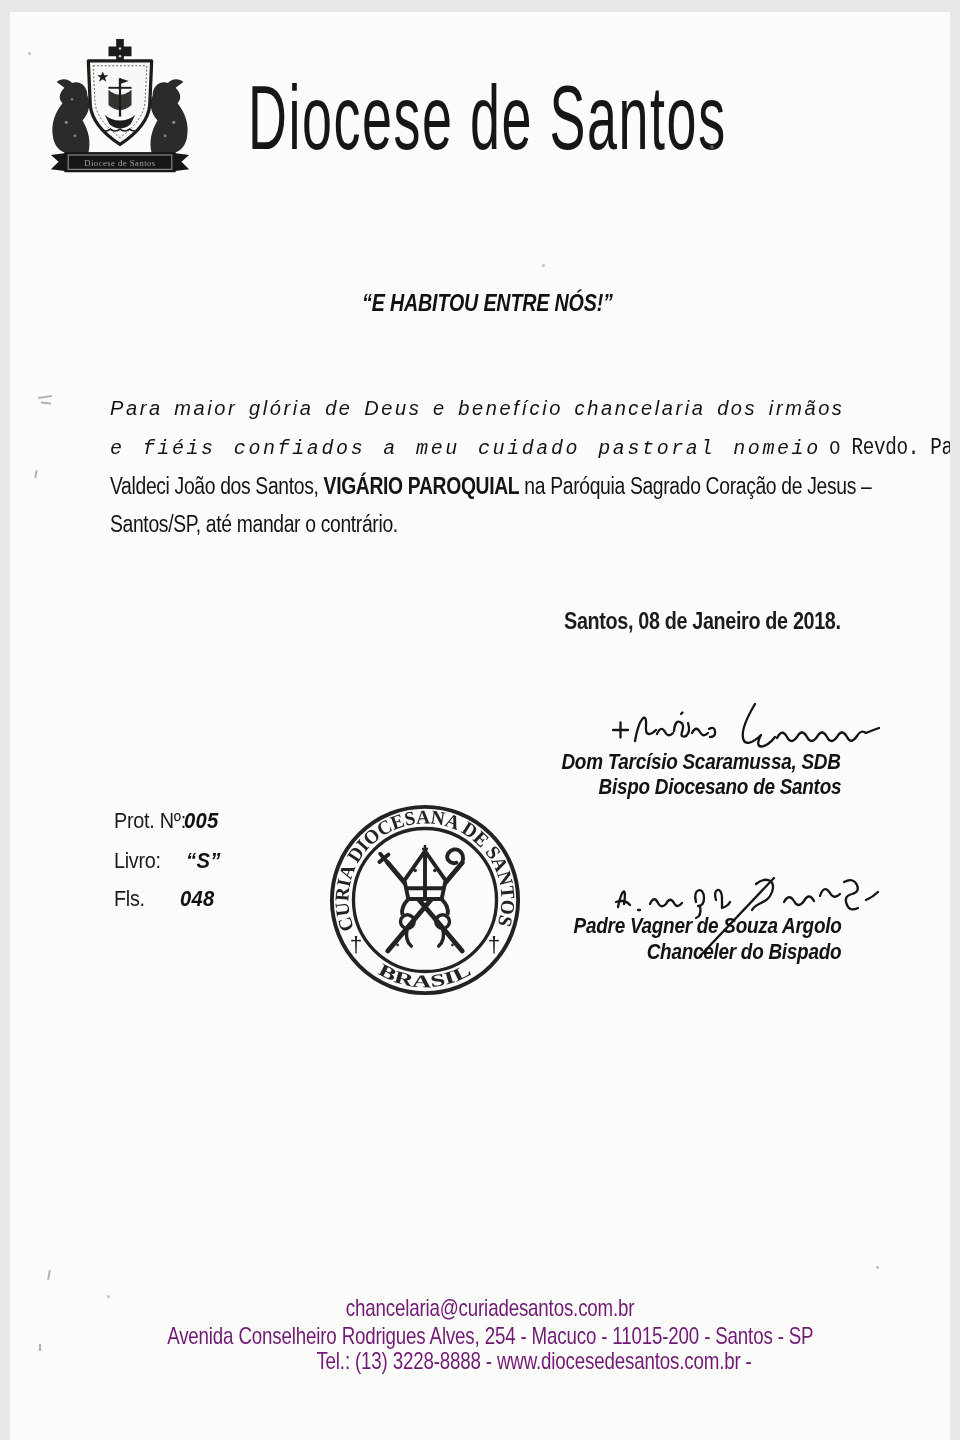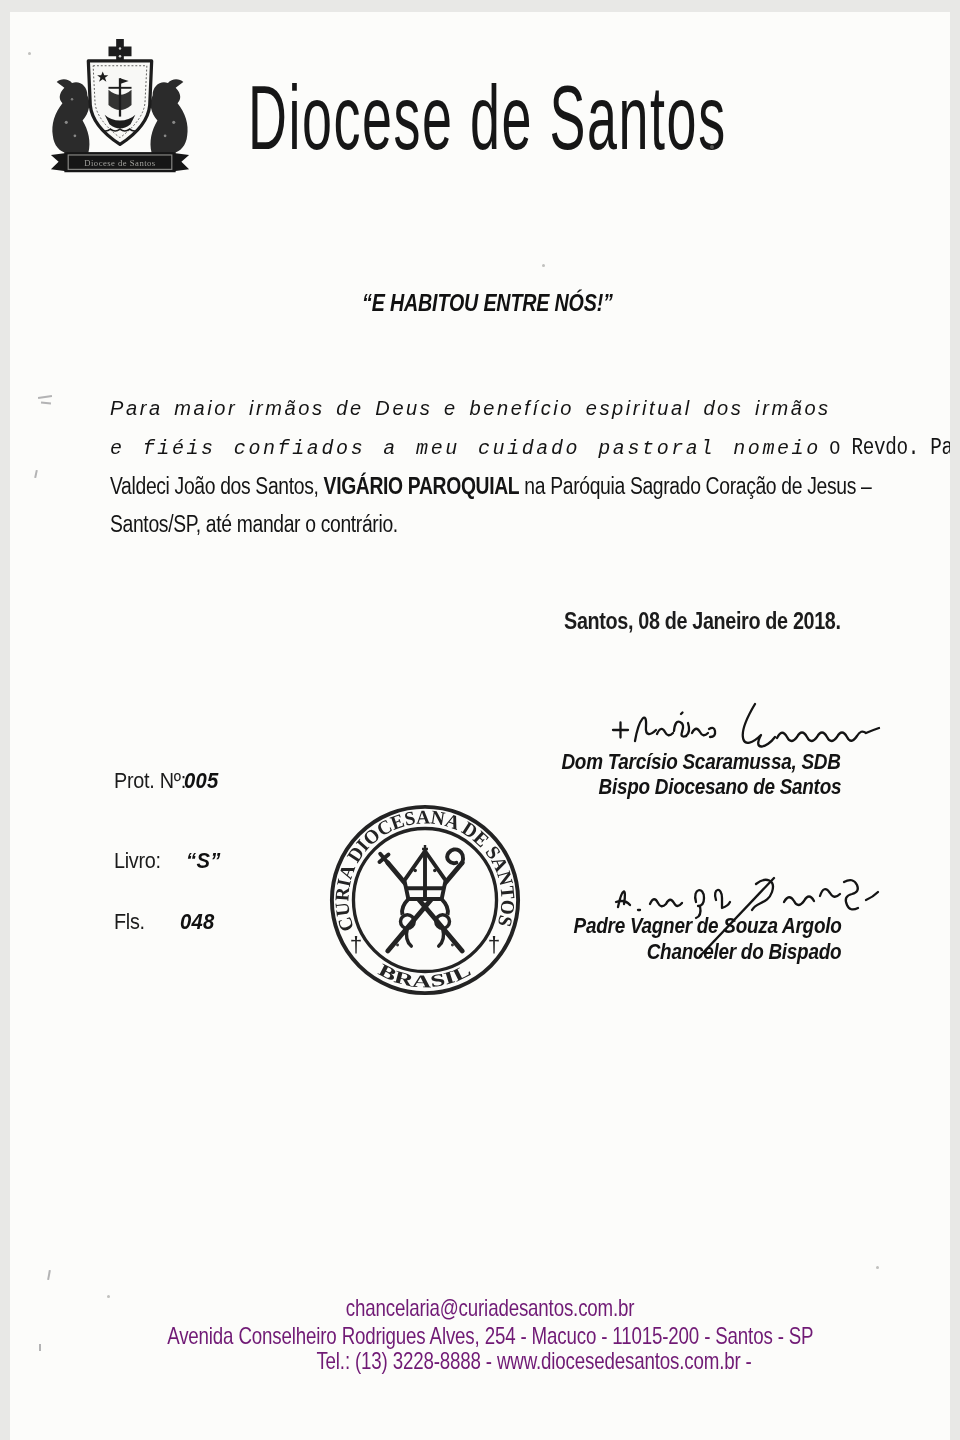--- a/index.html
+++ b/index.html
@@ -51,21 +51,21 @@
   
   .proto-row{left:104px;width:180px;height:26px;}
   .proto-label{
     position:absolute;left:0;top:0;font-size:22px;letter-spacing:-0.3px;color:#1b1b1b;
     transform:scaleX(0.9);transform-origin:0 0;white-space:nowrap;
   }
   .proto-value{
     position:absolute;top:0;font-size:22px;font-style:italic;font-weight:700;
     letter-spacing:0.3px;color:#111;transform:scaleX(0.92);transform-origin:0 0;white-space:nowrap;
   }
-  #proto-row-1{top:756px;} #proto-row-2{top:836px;text-align:center;} #proto-row-3{top:897px;}
+  #proto-row-1{top:796px;} #proto-row-2{top:836px;text-align:center;} #proto-row-3{top:874px;}
   
   .footer-line{left:0;width:960px;text-align:center;white-space:nowrap;color:#701a75;}
   .footer-line>span{display:inline-block;font-size:24px;letter-spacing:-0.2px;
     transform:scaleX(0.78);transform-origin:50% 50%;}
   #footer-1{top:1310px;} #footer-2{top:1335px;padding-left:44px;} #footer-3{top:1282px;}
   
   .speck{background:#8f8f8c;border-radius:50%;opacity:.55;}
   .mark{background:#77777a;opacity:.55;}
   svg{display:block;}
 </style>
@@ -120,21 +120,21 @@
       <rect x="26" y="124" width="108" height="15" fill="none" stroke="#8b8b88" stroke-width="1.2"></rect>
       <text x="80" y="135.5" text-anchor="middle" font-size="9" letter-spacing="0.5" fill="#b9b9b4" opacity=".85" font-family="Liberation Serif, serif">Diocese de Santos</text>
     </g>
   </svg>
 
   <div class="abs" id="org-title">Diocese de Santos</div>
 
   <div class="abs" id="motto">“E HABITOU ENTRE NÓS!”</div>
 
   <div>
-    <div class="abs body-line spaced" style="top:385px;">Para maior irmãos de Deus e benefício espiritual dos irmãos</div>
+    <div class="abs body-line spaced" style="top:385px;">Para maior glória de Deus e benefício chancelaria dos irmãos</div>
     <div class="abs body-line" style="top:423px;font-family:Liberation Mono, monospace;">
       <span class="spaced">e fiéis confiados a meu cuidado pastoral nomeio</span><span class="cond-seg">o Revdo. Padre</span>
     </div>
     <div class="abs body-line cond" style="top:461px;">
       <span>Valdeci João dos Santos,</span>
       <span class="b">VIGÁRIO PAROQUIAL</span>
       <span>na Paróquia Sagrado Coração de Jesus –</span>
     </div>
     <div class="abs body-line cond" style="top:499px;">Santos/SP, até mandar o contrário.</div>
   </div>

